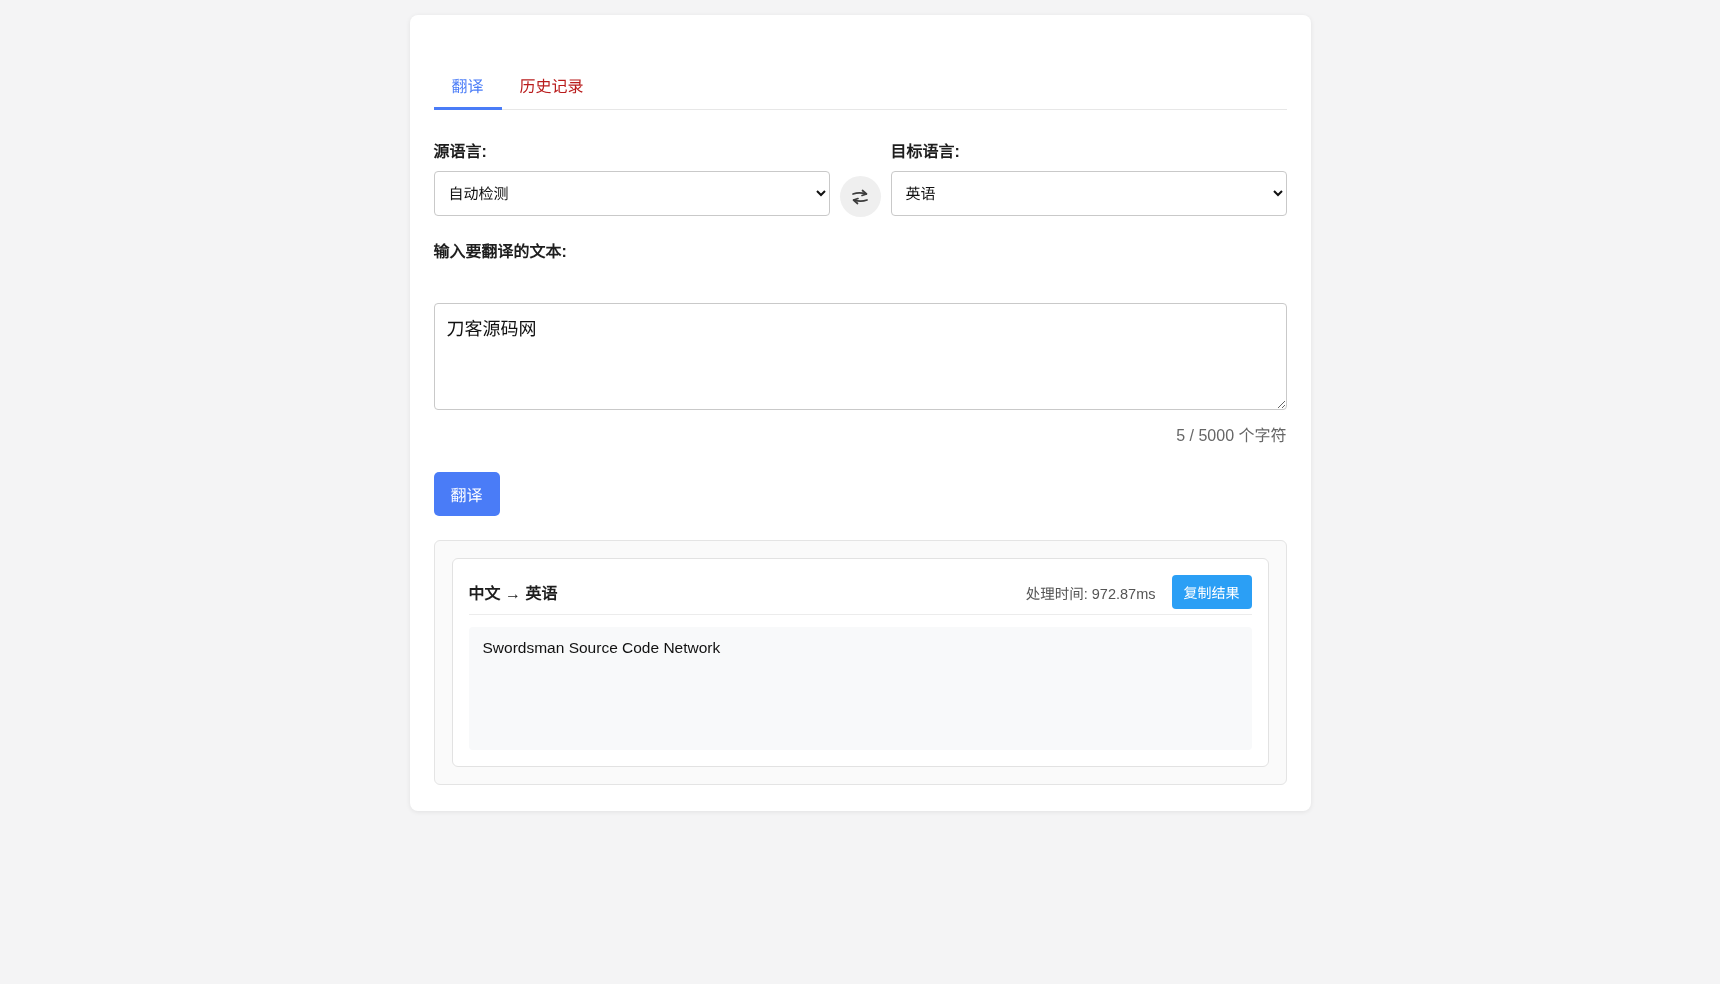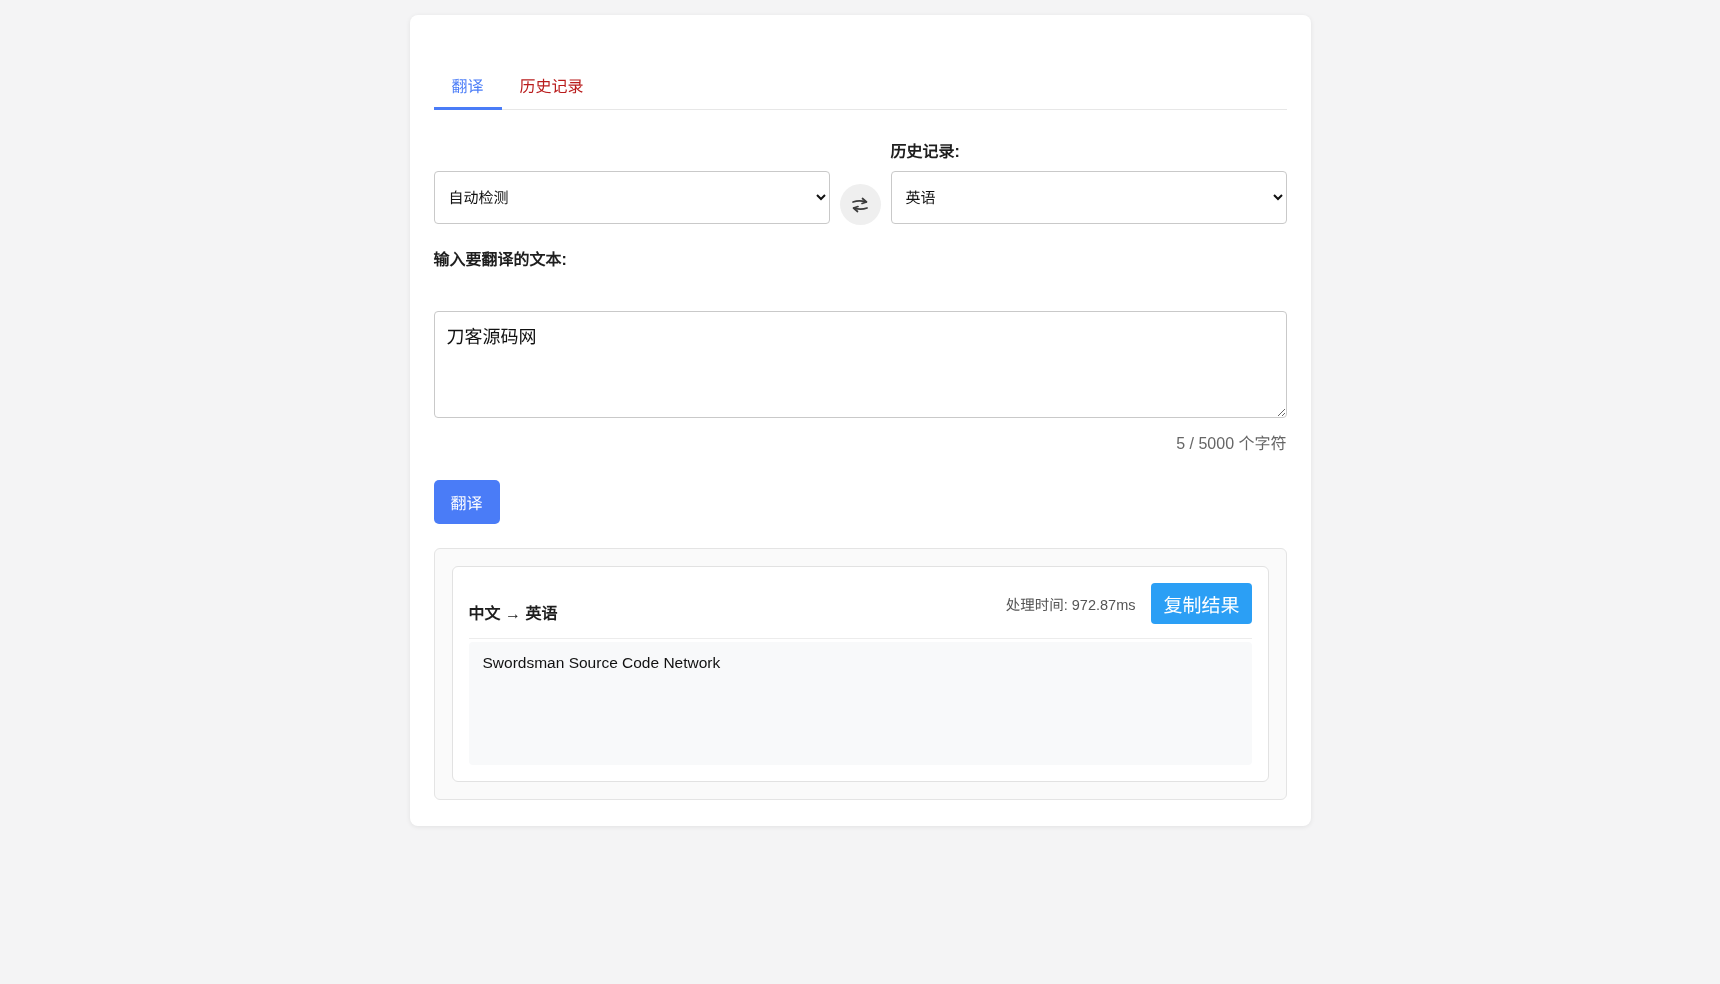--- a/index.html
+++ b/index.html
@@ -58,21 +58,21 @@
   .lang-col { flex: 1; }
   .field-label {
     display: block;
     font-size: 16px;
     font-weight: 700;
     color: #1e1e1e;
     margin-bottom: 9px;
   }
   .lang-select {
     width: 100%;
-    height: 53px;
+    height: 45px;
     font-size: 15px;
     padding: 4px 10px;
     border: 1px solid #c9c9c9;
     border-radius: 4px;
     background: #fff;
     color: #111;
     font-family: inherit;
   }
   .swap-btn {
     width: 41px;
@@ -127,46 +127,46 @@
     padding: 17px;
   }
   .result-card {
     background: #fff;
     border: 1px solid #e2e2e2;
     border-radius: 6px;
     padding: 16px;
   }
   .result-header {
     display: flex;
-    align-items: flex-end;
+    align-items: center;
     justify-content: space-between;
-    padding-bottom: 14px;
+    padding-bottom: 5px;
     border-bottom: 1px solid #ececec;
-    margin-bottom: 3px;
+    margin-bottom: 12px;
   }
   .result-direction {
     font-size: 16px;
     font-weight: 700;
     color: #1e1e1e;
   }
   .result-meta {
     display: flex;
     align-items: center;
     gap: 16px;
   }
   .processing-time {
     font-size: 14.5px;
     color: #555;
   }
   .copy-btn {
     background: #2b9ff5;
     color: #fff;
     border: none;
     border-radius: 4px;
-    font-size: 19px;
+    font-size: 14px;
     padding: 7px 12px;
     cursor: pointer;
     font-family: inherit;
   }
   .result-text-box {
     background: #f8f9fa;
     border-radius: 4px;
     min-height: 123px;
     padding: 12px 14px;
     font-size: 15.5px;
@@ -179,36 +179,37 @@
 <div class="app-card">
 
 
   <div class="tabs">
     <button class="tab active">翻译</button>
     <button class="tab">历史记录</button>
   </div>
 
   <div class="lang-row">
     <div class="lang-col">
+      <label class="field-label">源语言:</label>
       <select class="lang-select">
         <option>自动检测</option>
       </select>
     </div>
 
     <button class="swap-btn" title="">
       <svg width="22" height="18" viewBox="0 0 22 18" fill="none" xmlns="http://www.w3.org/2000/svg">
         <path d="M4 6 C8 4.5 13 4.5 17 6" stroke="#3c3c3c" stroke-width="1.7" fill="none" stroke-linecap="round"></path>
         <path d="M13.5 2.5 L17.5 6 L13 7.5" stroke="#3c3c3c" stroke-width="1.7" fill="none" stroke-linecap="round" stroke-linejoin="round"></path>
         <path d="M18 12 C14 13.5 9 13.5 5 12" stroke="#3c3c3c" stroke-width="1.7" fill="none" stroke-linecap="round"></path>
         <path d="M8.5 15.5 L4.5 12 L9 10.5" stroke="#3c3c3c" stroke-width="1.7" fill="none" stroke-linecap="round" stroke-linejoin="round"></path>
       </svg>
     </button>
 
     <div class="lang-col">
-      <label class="field-label">历史记录:</label>
+      <label class="field-label">目标语言:</label>
       <select class="lang-select">
         <option>英语</option>
       </select>
     </div>
   </div>
 
   <label class="field-label input-label">输入要翻译的文本:</label>
   <textarea class="input-textarea" style="">刀客源码网</textarea>
   <div class="char-count">5 / 5000 个字符</div>
 

